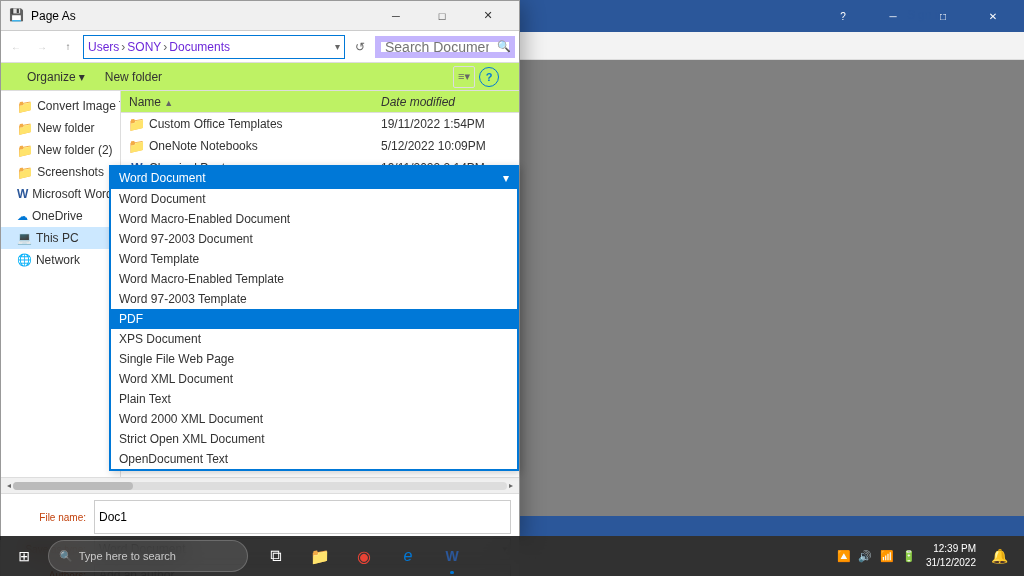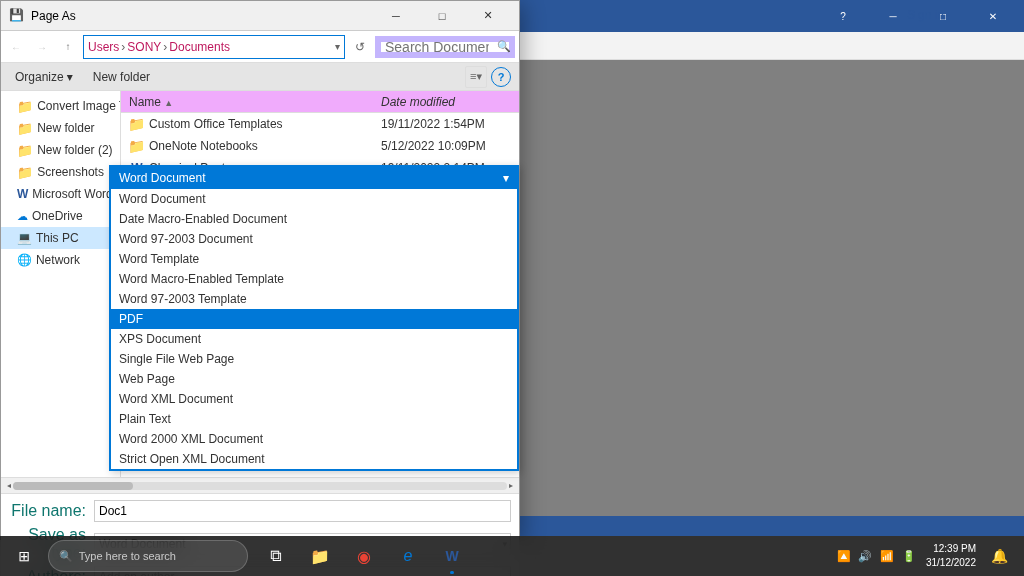--- a/index.html
+++ b/index.html
@@ -44,38 +44,38 @@
     }
     .nav-btn {
       width: 22px; height: 22px; display: flex; align-items: center; justify-content: center;
       font-size: 10px; cursor: pointer; color: #666; border-radius: 2px;
     }
     .nav-btn.disabled { color: #ccc; cursor: default; }
     .address-path {
       flex: 1; height: 24px; border: 1px solid #0078d7; background: white;
       display: flex; align-items: center; padding: 0 4px; font-size: 12px; gap: 2px;
     }
-    .path-part { color: #be185d; }
+    .path-part { color: #6d28d9; }
     .path-sep { color: #666; }
     .path-dropdown { margin-left: auto; font-size: 10px; color: #666; cursor: pointer; }
     .refresh-btn {
       width: 22px; height: 22px; display: flex; align-items: center; justify-content: center;
       cursor: pointer; font-size: 12px; color: #666;
     }
     .search-box {
       width: 140px; height: 22px; border: 6px solid #c4b5fd; padding: 0 20px 0 4px;
       font-size: 14px; outline: none; position: relative;
     }
     .search-wrapper { position: relative; display: flex; align-items: center; }
     .search-icon { position: absolute; right: 4px; color: #666; font-size: 11px; }
 
     
     .toolbar {
-      height: 28px; background: #e5e5e5; border-bottom: 1px solid #ddd;
-      display: flex; align-items: center; padding: 0 8px; gap: 8px;
+      height: 28px; background: #bef264; border-bottom: 1px solid #ddd;
+      display: flex; align-items: center; padding: 0 20px; gap: 8px;
     }
     .toolbar-btn {
       height: 22px; padding: 0 6px; font-size: 12px; cursor: pointer;
       display: flex; align-items: center; gap: 3px; color: #333;
       border-radius: 2px;
     }
     .toolbar-right { margin-left: auto; display: flex; align-items: center; gap: 4px; }
     .view-btn {
       width: 22px; height: 22px; display: flex; align-items: center; justify-content: center;
       cursor: pointer; font-size: 11px; color: #666; border: 1px solid #ddd; border-radius: 2px;
@@ -100,21 +100,21 @@
       white-space: nowrap; overflow: hidden; text-overflow: ellipsis;
     }
     .nav-item.selected { background: #cce8ff; }
     .nav-item .folder-icon { font-size: 13px; flex-shrink: 0; }
     .nav-item .cloud-icon { color: #0078d7; font-size: 11px; flex-shrink: 0; }
 
     
     .file-list { flex: 1; background: white; overflow-y: auto; }
     .file-list-header {
       display: flex; align-items: center; height: 22px;
-      border-bottom: 1px solid #ddd; padding: 0 8px; background: #f0abfc;
+      border-bottom: 1px solid #ddd; padding: 0 8px; background: #bef264;
     }
     .col-name { flex: 1; font-size: 12px; color: #333; cursor: pointer; }
     .col-date { width: 130px; font-size: 12px; color: #333; cursor: pointer; font-style: italic; }
     .sort-arrow { font-size: 9px; color: #666; }
 
     .file-row {
       display: flex; align-items: center; height: 22px;
       padding: 0 8px; cursor: pointer;
     }
     .file-icon { width: 16px; height: 16px; margin-right: 4px; flex-shrink: 0; display: flex; align-items: center; justify-content: center; }
@@ -136,23 +136,23 @@
     }
     .hscroll-arrow { font-size: 8px; color: #666; cursor: pointer; padding: 0 2px; }
 
     
     .bottom-section {
       border-top: 1px solid #ddd; background: white; padding: 6px 8px;
     }
     .form-row {
       display: flex; align-items: center; margin-bottom: 4px;
     }
-    .form-label { width: 85px; font-size: 16px; color: #0f766e; text-align: right; padding-right: 8px; }
+    .form-label { width: 85px; font-size: 10px; color: #c2410c; text-align: right; padding-right: 8px; }
     .form-input {
-      flex: 1; height: 22px; border: 1px solid #ccc; padding: 4px 4px; font-size: 12px;
+      flex: 1; height: 22px; border: 1px solid #ccc; padding: 16px 4px; font-size: 12px;
       outline: none;
     }
     .form-select-wrapper {
       flex: 1; position: relative; height: 22px;
     }
     .form-select {
       width: 100%; height: 22px; border: 1px solid #ccc; padding: 0 4px;
       font-size: 12px; outline: none; appearance: none; background: white;
       cursor: pointer;
     }
@@ -402,33 +402,33 @@
     </div>
   </div>
 
   <div style="position:absolute; left:108px; bottom:68px; width:410px; z-index:200; background:white; border:2px solid #0078d7; box-shadow:2px 2px 8px rgba(0,0,0,0.2);">
 
     <div style="height:22px; background:#0078d7; display:flex; align-items:center; padding:0 8px; color:white; font-size:12px; justify-content:space-between;">
       <span>Word Document</span>
       <span>▾</span>
     </div>
     <div class="dropdown-item">Word Document</div>
-    <div class="dropdown-item">Date Macro-Enabled Document</div>
+    <div class="dropdown-item">Word Macro-Enabled Document</div>
     <div class="dropdown-item">Word 97-2003 Document</div>
     <div class="dropdown-item">Word Template</div>
     <div class="dropdown-item">Word Macro-Enabled Template</div>
     <div class="dropdown-item">Word 97-2003 Template</div>
     <div class="dropdown-item highlighted">PDF</div>
     <div class="dropdown-item">XPS Document</div>
     <div class="dropdown-item">Single File Web Page</div>
-    <div class="dropdown-item">Web Page</div>
     <div class="dropdown-item">Word XML Document</div>
     <div class="dropdown-item">Plain Text</div>
     <div class="dropdown-item">Word 2000 XML Document</div>
     <div class="dropdown-item">Strict Open XML Document</div>
+    <div class="dropdown-item">OpenDocument Text</div>
   </div>
 
 </div>
 
 <div class="taskbar">
   <div class="taskbar-start">⊞</div>
   <div class="taskbar-search">
     <span>🔍</span>
     <span>Type here to search</span>
   </div>

